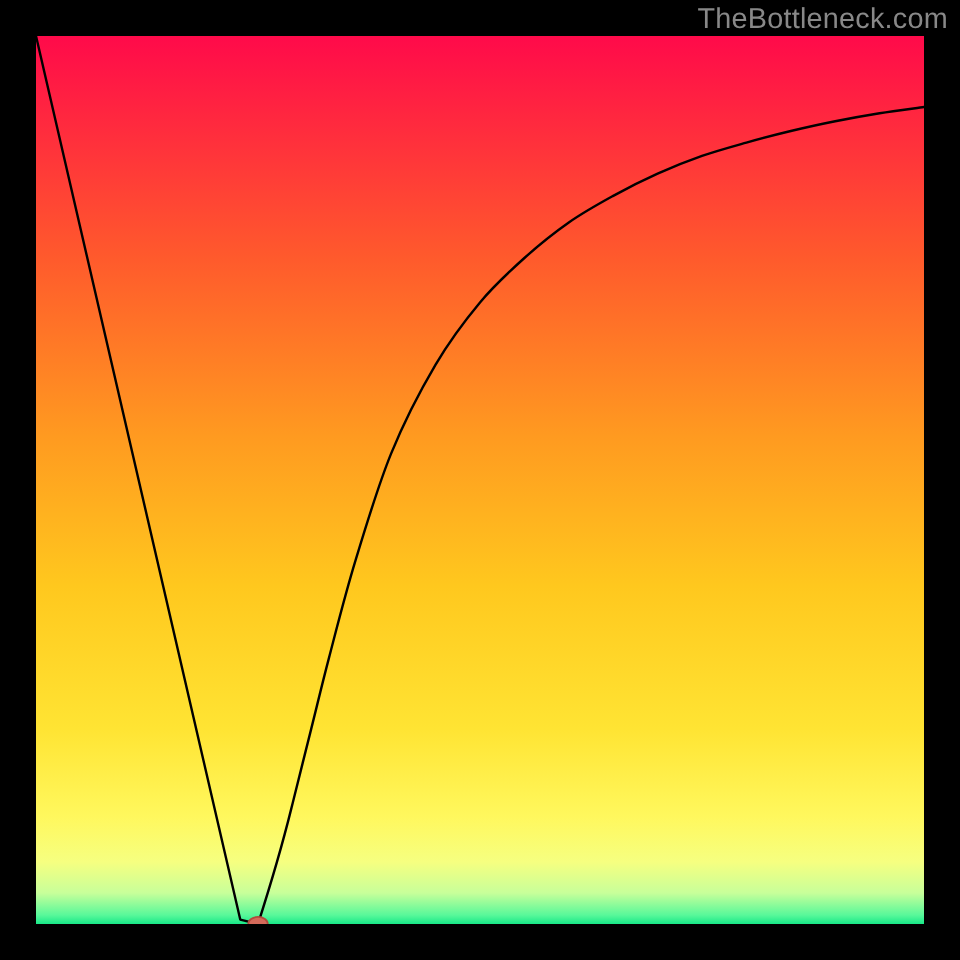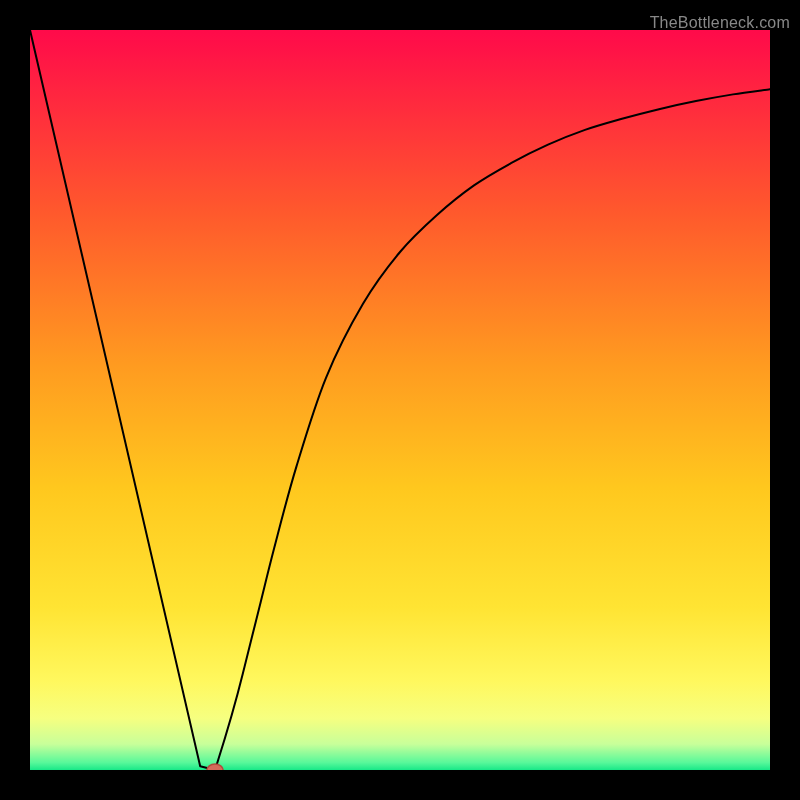--- a/index.html
+++ b/index.html
@@ -12,24 +12,24 @@
     font-family: Arial, Helvetica, sans-serif;
   }
   .wrap {
     position: relative;
     width: 800px;
     height: 800px;
     background: #000;
   }
   .watermark {
     position: absolute;
-    top: 14px;
+    top: 2px;
     right: 10px;
     color: #888;
-    font-size: 16px;
+    font-size: 24px;
     font-weight: 500;
     letter-spacing: 0.2px;
     z-index: 5;
   }
   .plot {
     position: absolute;
     left: 30px;
     top: 30px;
     width: 740px;
     height: 740px;

